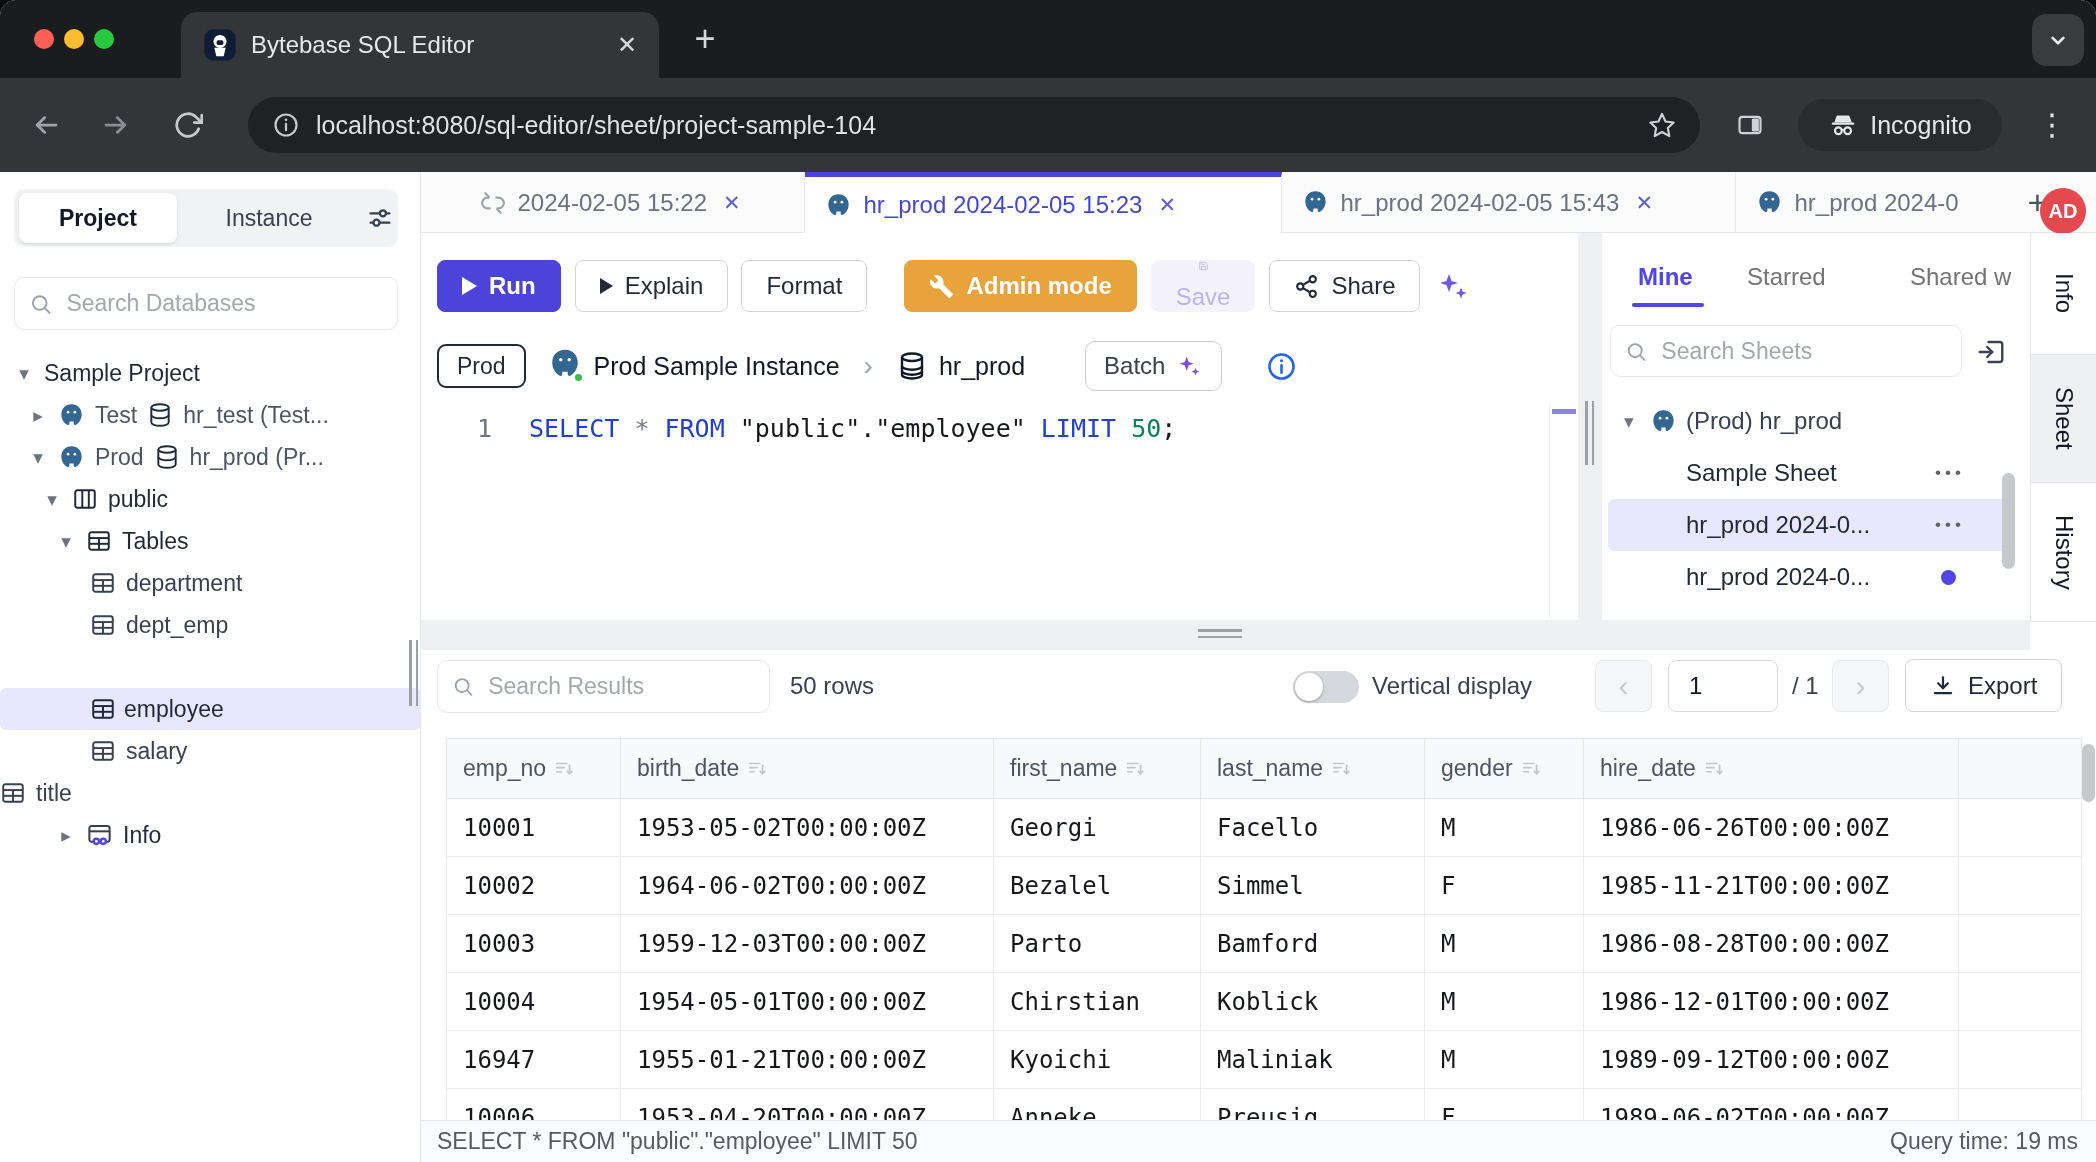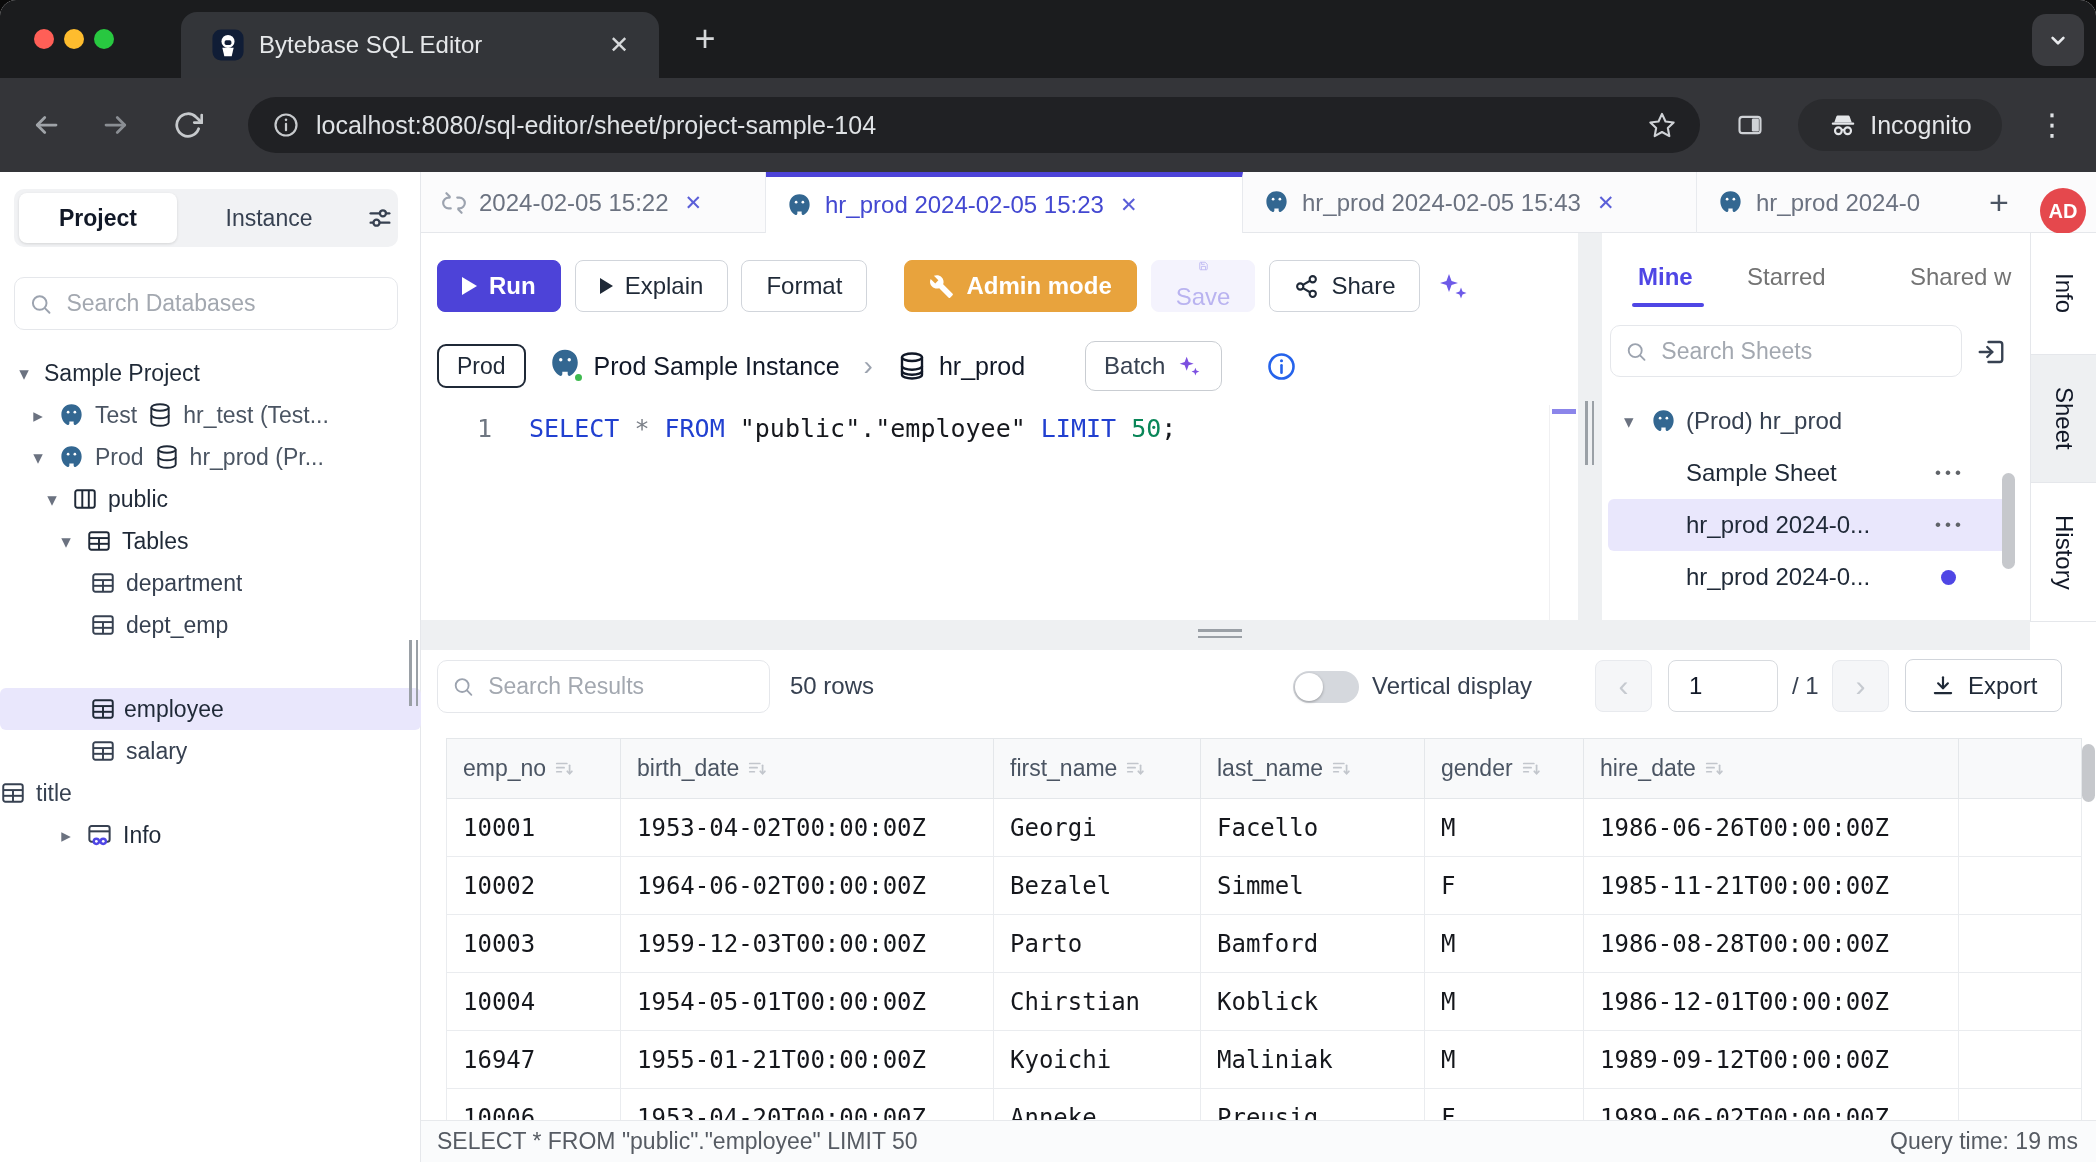--- a/index.html
+++ b/index.html
@@ -3,21 +3,21 @@
 <meta charset="utf-8">
 <style>
   html,body{margin:0;padding:0;background:#0a0a0a;}
   *{box-sizing:border-box;}
   .screen{position:relative;width:2096px;height:1162px;font-family:"Liberation Sans",sans-serif;
           border-radius:16px 16px 0 0;overflow:hidden;background:#fff;}
   
   .chrome-tabs{position:absolute;left:0;top:0;width:2096px;height:78px;background:#1b1c1e;}
   .tl{position:absolute;top:29px;width:20px;height:20px;border-radius:50%;}
   .btab{position:absolute;left:181px;top:12px;width:478px;height:66px;background:#333539;
-        border-radius:16px 16px 0 0;display:flex;align-items:center;padding:0 30px;gap:14px;}
+        border-radius:16px 16px 0 0;display:flex;align-items:center;padding:0 22px;gap:14px;}
   .btab-title{color:#e6e8ea;font-size:24px;flex:1;white-space:nowrap;overflow:hidden;}
   .chrome-x{color:#d6d8da;font-size:24px;}
   .newtab{position:absolute;left:680px;top:14px;width:50px;height:50px;color:#d6d8da;font-size:36px;
           display:flex;align-items:center;justify-content:center;}
   .tabchev{position:absolute;left:2032px;top:14px;width:52px;height:52px;border-radius:14px;background:#3a3b3f;
            display:flex;align-items:center;justify-content:center;}
   .chrome-toolbar{position:absolute;left:0;top:78px;width:2096px;height:94px;background:#343539;}
   .navic{position:absolute;top:0;height:94px;display:flex;align-items:center;justify-content:center;}
   .urlbar{position:absolute;left:248px;top:19px;width:1452px;height:56px;border-radius:28px;background:#202124;
           display:flex;align-items:center;padding:0 24px;gap:16px;}
@@ -39,21 +39,21 @@
   .inputbox input{border:none;outline:none;font-size:23px;color:#111827;width:100%;background:transparent;
                   font-family:"Liberation Sans",sans-serif;}
   .inputbox input::placeholder{color:#a3a8b0;}
   .trow{position:absolute;left:0;width:421px;height:42px;display:flex;align-items:center;gap:10px;font-size:23px;color:#374151;}
   .trow .caret{color:#6b7280;font-size:19px;width:20px;text-align:center;}
   .trow.sel{background:#e9e7fc;border-radius:6px;gap:8px;}
   .tname{white-space:nowrap;overflow:hidden;}
   .vgrip{position:absolute;display:flex;gap:4px;}
   .vgrip i{display:block;width:2.5px;background:#9aa0a6;}
   
-  .etabbar{position:absolute;left:421px;top:0;width:1675px;height:61px;background:#fbfbfc;border-bottom:1px solid #e5e7eb;display:flex;}
+  .etabbar{position:absolute;left:421px;top:0;width:1675px;height:61px;background:#fbfbfc;border-bottom:1px solid #e5e7eb;display:flex;justify-content:center;}
   .etab{height:61px;display:flex;align-items:center;gap:12px;padding:0 20px;border-right:1px solid #e8eaee;
         font-size:24px;color:#6b7280;overflow:hidden;white-space:nowrap;}
   .etab.active{background:#fff;border-top:5px solid #4d43d8;color:#4348d1;}
   .etab .x{color:#5b5fd8;font-size:21px;margin-left:4px;}
   .avatar{position:absolute;right:10px;top:16px;width:46px;height:46px;border-radius:50%;background:#e5484d;color:#fff;
           font-size:20px;font-weight:700;display:flex;align-items:center;justify-content:center;}
   
   .btn{height:52px;border-radius:8px;display:flex;align-items:center;justify-content:center;gap:12px;
        font-size:24px;border:1.5px solid #d1d5db;background:#fff;color:#1f2937;padding:0 24px;}
   .btn.primary{background:#4d43d8;border-color:#4d43d8;color:#fff;font-weight:700;}
@@ -616,21 +616,21 @@
                     <line x1="3" y1="15" x2="8" y2="15"></line>
                     <line x1="17" y1="8" x2="17" y2="17"></line>
                     <polyline points="14.5,14.5 17,17 19.5,14.5"></polyline>
                   </svg>
                 </div>
               </th>
           <th></th>
         </tr>
         <tr>
               <td>10001</td>
-              <td>1953-04-02T00:00:00Z</td>
+              <td>1953-05-02T00:00:00Z</td>
               <td>Georgi</td>
               <td>Facello</td>
               <td>M</td>
               <td>1986-06-26T00:00:00Z</td>
               <td></td>
             </tr>
         <tr>
               <td>10002</td>
               <td>1964-06-02T00:00:00Z</td>
               <td>Bezalel</td>

